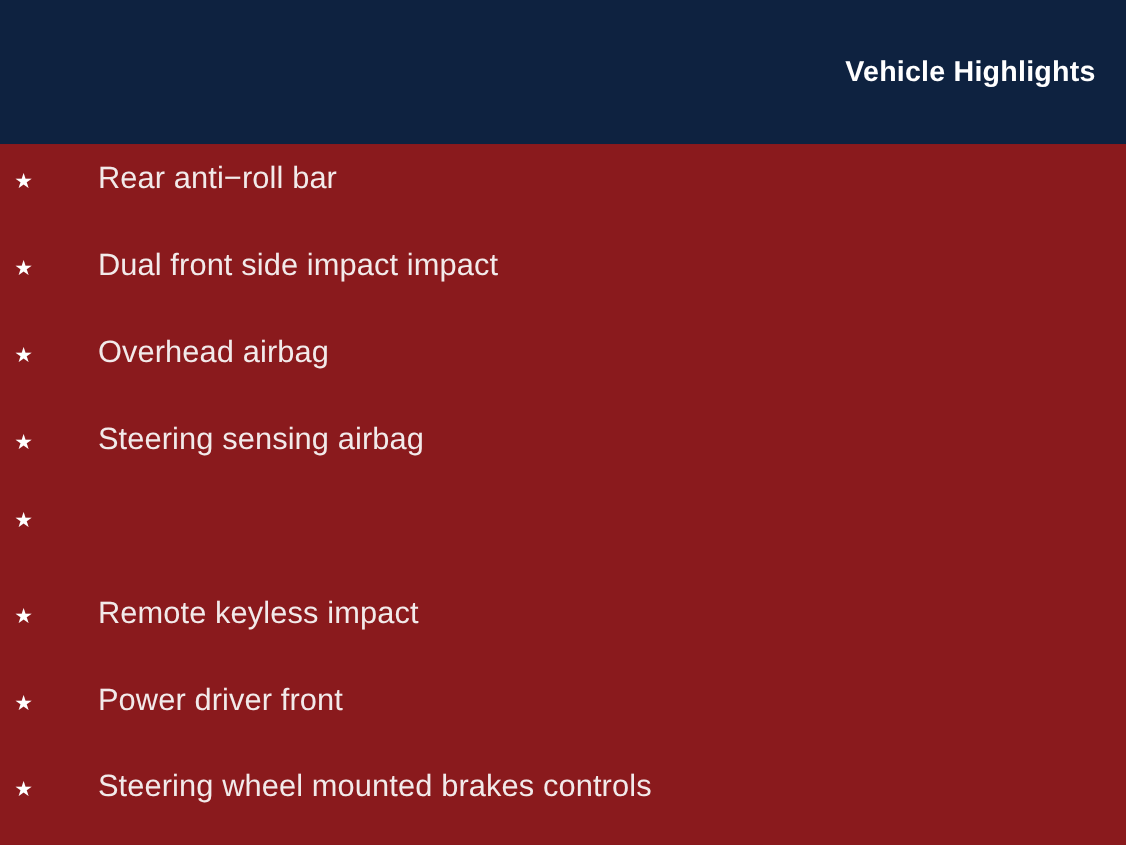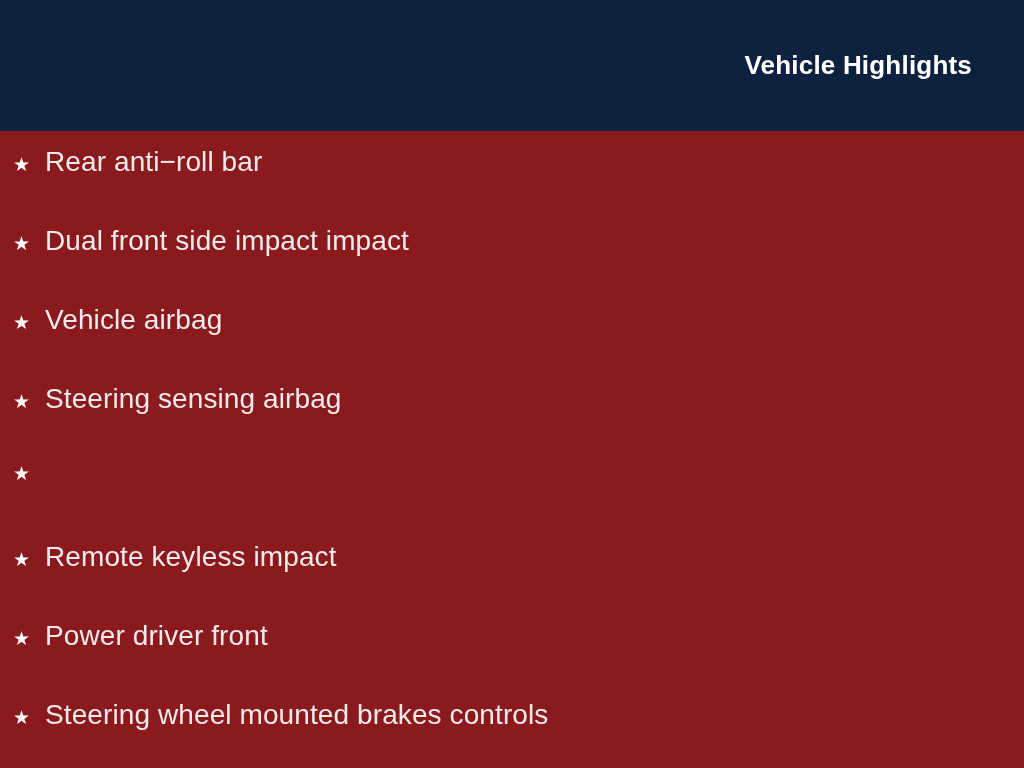--- a/index.html
+++ b/index.html
@@ -27,21 +27,21 @@
     position: absolute;
     left: 0;
     top: 0;
     width: 1024px;
     height: 131px;
     background: #0e2240;
     box-sizing: border-box;
     display: flex;
     align-items: center;
     justify-content: flex-end;
-    padding-right: 52px;
+    padding-right: 28px;
   }
 
   .slide-title {
     color: #ffffff;
     font-size: 26px;
     font-weight: bold;
     letter-spacing: 0.2px;
     line-height: 1.1;
     white-space: nowrap;
     text-align: right;
@@ -85,20 +85,21 @@
     text-align: left;
   }
 
   .highlight-text {
     flex: 0 1 auto;
     color: #f2eaea;
     font-size: 28px;
     line-height: 1;
     white-space: nowrap;
     letter-spacing: 0.1px;
+    margin-left: 44px;
   }
 </style>
 </head>
 <body>
 
 <div class="slide">
 
   <div class="header-band">
     <div class="slide-title">Vehicle Highlights</div>
   </div>
@@ -111,21 +112,21 @@
         <span class="highlight-text">Rear anti−roll bar</span>
       </li>
 
       <li class="highlight-item">
         <span class="bullet-star">★</span>
         <span class="highlight-text">Dual front side impact impact</span>
       </li>
 
       <li class="highlight-item">
         <span class="bullet-star">★</span>
-        <span class="highlight-text">Vehicle airbag</span>
+        <span class="highlight-text">Overhead airbag</span>
       </li>
 
       <li class="highlight-item">
         <span class="bullet-star">★</span>
         <span class="highlight-text">Steering sensing airbag</span>
       </li>
 
       <li class="highlight-item">
         <span class="bullet-star">★</span>
       </li>

